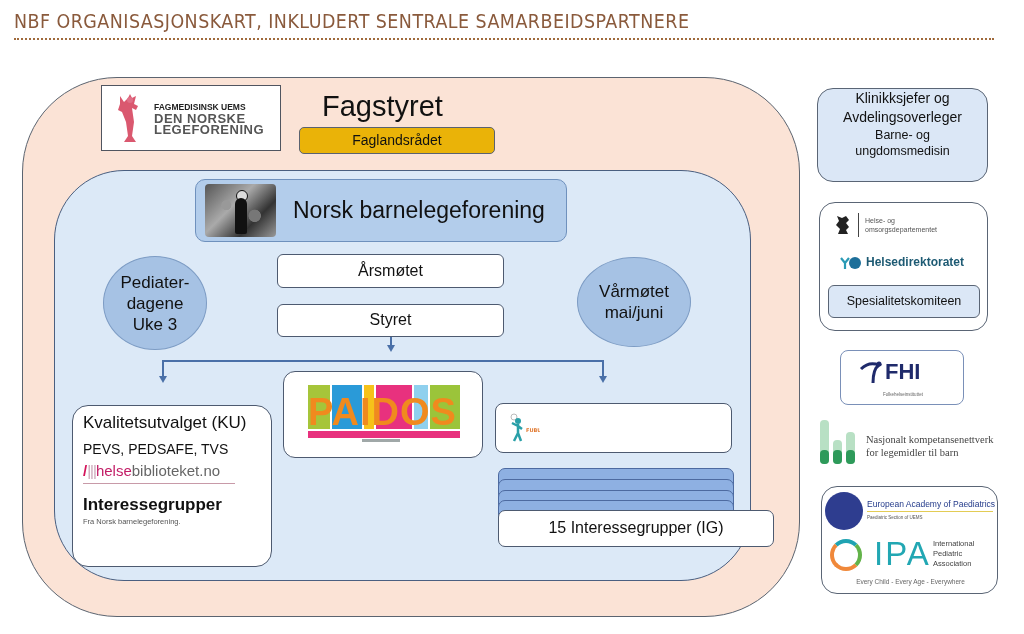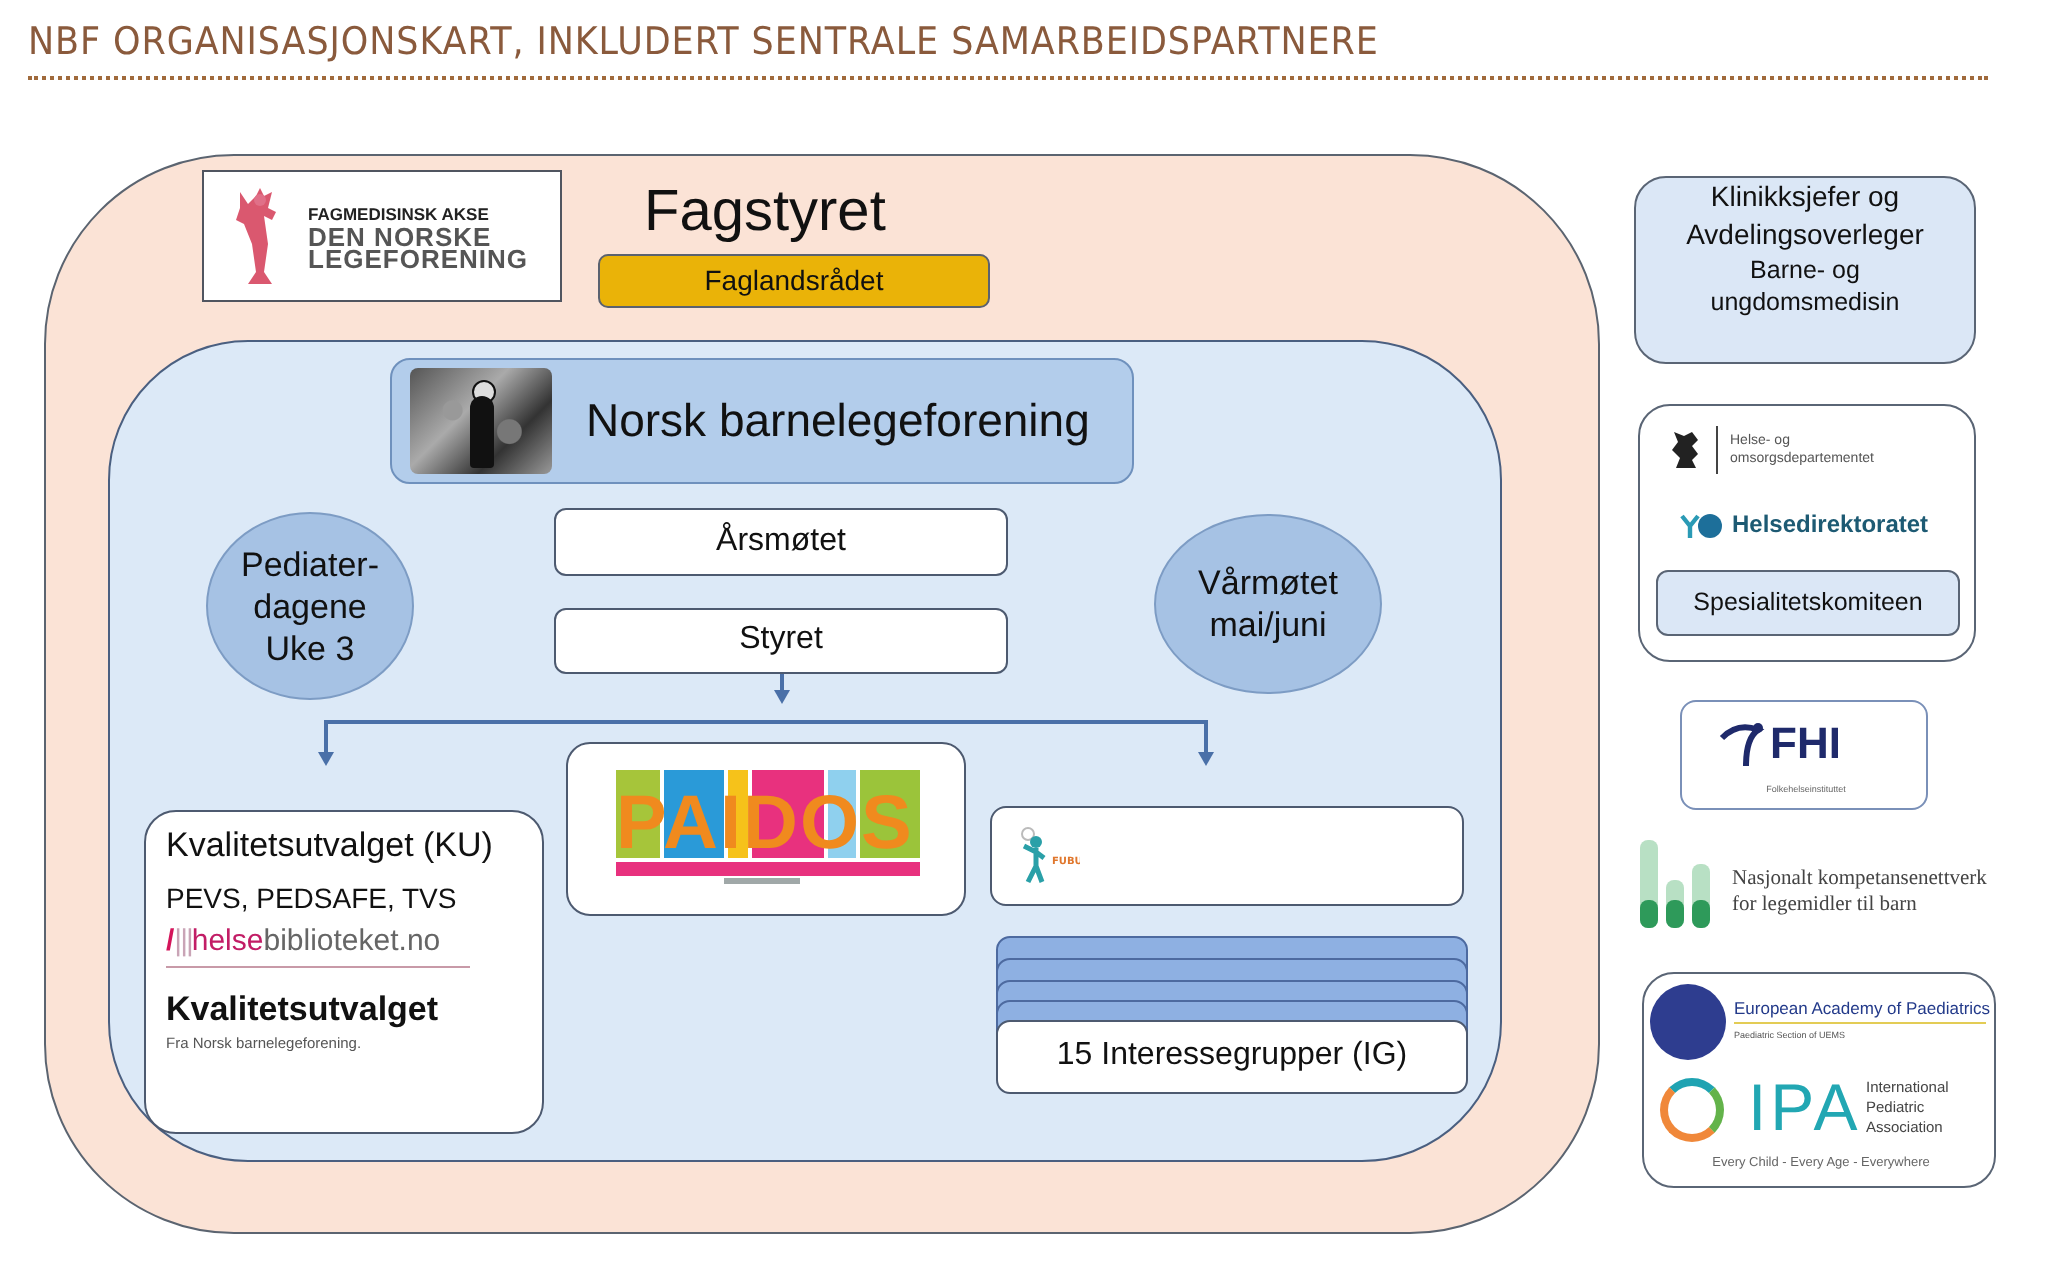--- a/index.html
+++ b/index.html
@@ -67,21 +67,21 @@
   .ku-rule { margin-top:4px; width:152px; height:0; border-top:1.5px solid #c89aa8; }
   .ku-ped { font-size:17px; font-weight:bold; margin-top:11px; color:#111; }
   .ku-ped-sub { font-size:7.5px; color:#555; margin-top:2px; }
 
   .fubu-box { left:495px; top:403px; width:237px; height:50px; background:#fff; border:1.5px solid #4d5a70; border-radius:8px;
     display:flex; align-items:center; }
   .fubu-icon { width:32px; height:30px; margin-left:12px; position:relative; }
   .fubu-label { margin-left:18px; font-size:16px; line-height:21px; }
 
   .ig-layer { background:#8eb0e2; border:1.5px solid #4d6aa0; border-radius:7px; width:236px; height:30px; }
-  .ig-front { left:498px; top:510px; width:236px; height:37px; background:#fff; border:1.5px solid #4d5a70; border-radius:7px;
+  .ig-front { left:498px; top:510px; width:276px; height:37px; background:#fff; border:1.5px solid #4d5a70; border-radius:7px;
     text-align:center; line-height:34px; font-size:16px; }
 
   .rbox { border:1.5px solid #5a6575; border-radius:16px; }
   .klinikk { left:817px; top:88px; width:171px; height:94px; background:#dbe7f6; text-align:center; }
   .klinikk .l1 { font-size:14px; line-height:19px; }
   .klinikk .l2 { font-size:12.5px; line-height:16px; }
   .gov { left:819px; top:202px; width:169px; height:129px; background:#fff; }
   .hod { left:14px; top:10px; display:flex; align-items:center; gap:6px; }
   .hod .lion { width:18px; height:22px; }
   .hod .divider { width:1px; height:24px; background:#444; }
@@ -113,21 +113,21 @@
 <div class="abs title-rule"></div>
 
 <div class="abs outer-frame"></div>
 
 <div class="abs logo-box">
   <svg class="figure" viewBox="0 0 32 52">
     <path d="M6 4 L10 10 L14 6 L16 2 L18 6 L22 4 L20 12 L24 14 L22 18 L18 16 L20 30 L18 44 L22 50 L10 50 L14 44 L12 30 L8 20 L4 18 L6 12 Z" fill="#d6465f" opacity="0.9"></path>
     <circle cx="16" cy="8" r="3" fill="#e07088"></circle>
   </svg>
   <div class="logo-text">
-    <div>FAGMEDISINSK AKSE</div>
+    <div>FAGMEDISINSK UEMS</div>
     <div class="sub">DEN NORSKE</div>
     <div class="sub">LEGEFORENING</div>
   </div>
 </div>
 
 <div class="abs fagstyret">Fagstyret</div>
 <div class="abs faglandsradet">Faglandsrådet</div>
 
 <div class="abs inner-frame"></div>
 
@@ -178,21 +178,21 @@
     <div class="paidos-bar"></div>
     <div class="paidos-tiny"></div>
   </div>
 </div>
 
 <div class="abs ku-box">
   <div class="ku-title">Kvalitetsutvalget (KU)</div>
   <div class="ku-sub">PEVS, PEDSAFE, TVS</div>
   <div class="helsebib"><span class="slash">/</span><span class="bars">|||</span><span class="helse">helse</span><span>biblioteket.no</span></div>
   <div class="ku-rule"></div>
-  <div class="ku-ped">Kvalitetsutvalget</div>
+  <div class="ku-ped">Interessegrupper</div>
   <div class="ku-ped-sub">Fra Norsk barnelegeforening.</div>
 </div>
 
 <div class="abs fubu-box">
   <svg class="fubu-icon" viewBox="0 0 32 30">
     <circle cx="6" cy="4" r="3" fill="none" stroke="#bbb" stroke-width="1"></circle>
     <circle cx="10" cy="8" r="3" fill="#2aa0a8"></circle>
     <path d="M10 11 L10 20 L6 28 M10 20 L13 28 M10 13 L4 10 M10 13 L14 16" stroke="#2aa0a8" stroke-width="2.5" fill="none"></path>
     <text x="18" y="19" font-size="5" fill="#e0772d" font-family="DejaVu Sans, sans-serif" font-weight="bold">FUBU</text>
   </svg>

